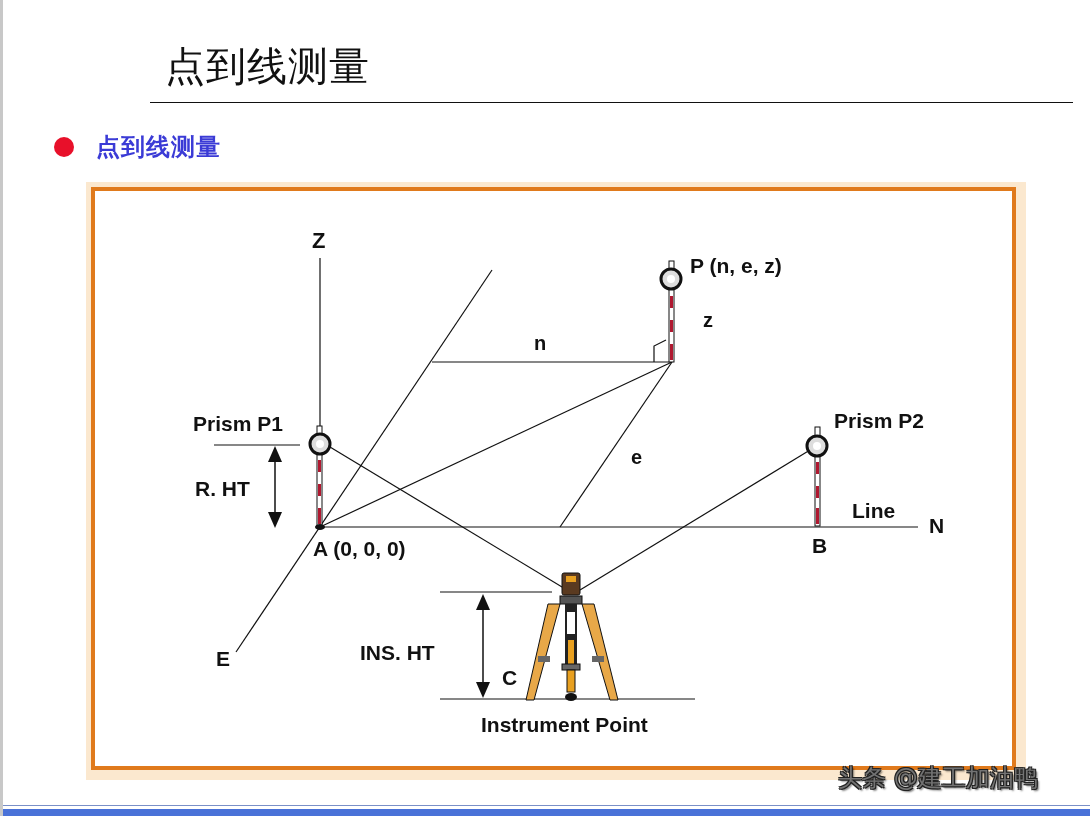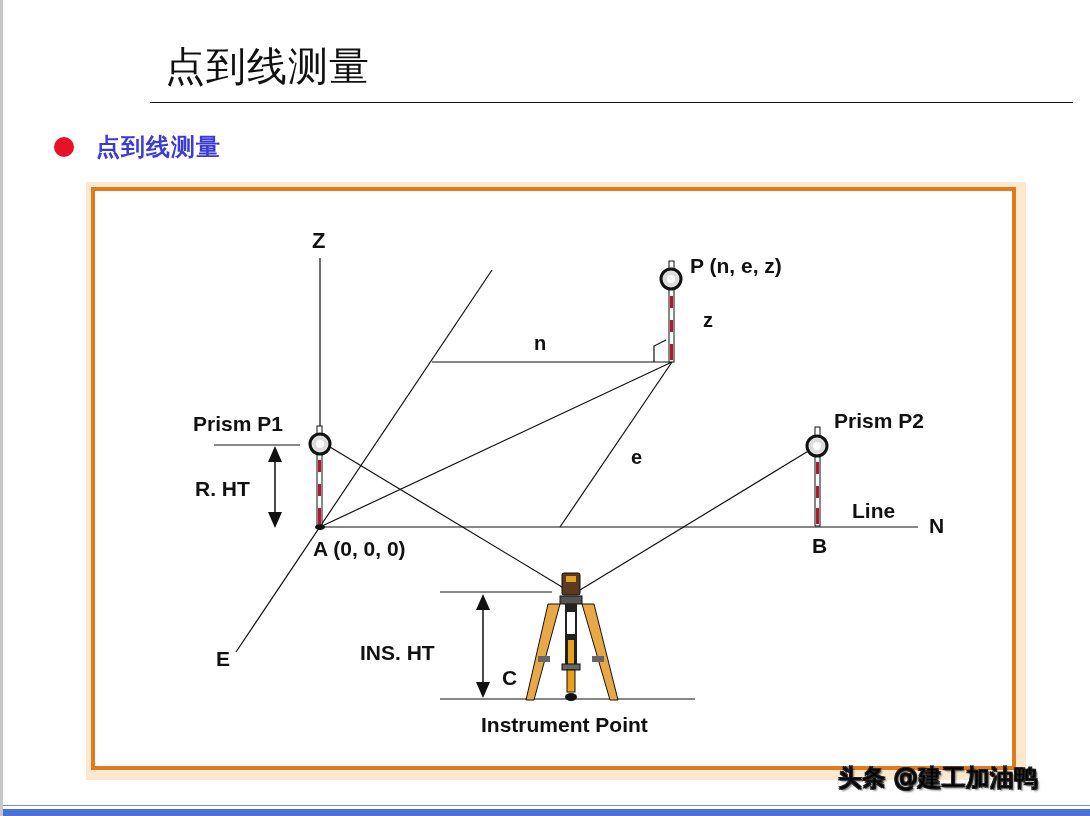--- a/index.html
+++ b/index.html
@@ -7,21 +7,21 @@
   .left-edge { position:absolute; left:0; top:0; width:3px; height:816px; background:#c8c8c8; }
   .title { position:absolute; left:165px; top:40px; font-family:"DejaVu Serif","Liberation Serif", serif; font-size:40px; color:#111; letter-spacing:1px; line-height:52px; }
   .title-rule { position:absolute; left:150px; top:102px; width:923px; height:1px; background:#111; }
   .bullet-row { position:absolute; left:54px; top:124px; height:46px; display:flex; align-items:center; }
   .bullet-dot { width:20px; height:20px; border-radius:50%; background:#e8102a; margin-right:22px; }
   .bullet-text { font-family:"DejaVu Sans","Liberation Sans", sans-serif; font-size:24px; color:#3b3bd6; font-weight:bold; letter-spacing:1px; }
   .frame-outer { position:absolute; left:86px; top:182px; width:940px; height:598px; background:#fbe8cf; }
   .frame { position:absolute; left:91px; top:187px; width:925px; height:583px; border:4px solid #e07a1c; box-sizing:border-box; background:#fff; }
   svg.diagram { position:absolute; left:0; top:0; }
   .lbl { font-family:"Liberation Sans", sans-serif; font-weight:bold; fill:#111; }
-  .watermark { position:absolute; left:838px; top:762px; font-family:"DejaVu Sans","Liberation Sans", sans-serif; font-size:24px; color:#000000; text-shadow:1px 1px 0 #222,-1px -1px 0 #222,1px -1px 0 #222,-1px 1px 0 #222,2px 2px 2px rgba(0,0,0,.6); letter-spacing:0; }
+  .watermark { position:absolute; left:838px; top:762px; font-family:"DejaVu Sans","Liberation Sans", sans-serif; font-size:24px; color:#737373; text-shadow:1px 1px 0 #222,-1px -1px 0 #222,1px -1px 0 #222,-1px 1px 0 #222,2px 2px 2px rgba(0,0,0,.6); letter-spacing:0; }
   .footer-line { position:absolute; left:3px; top:805px; width:1087px; height:1px; background:#7a90c8; }
   .footer-bar { position:absolute; left:3px; top:809px; width:1087px; height:7px; background:#4a72d8; }
 </style>
 </head>
 <body>
 
 <div class="left-edge"></div>
 
 <div class="title">点到线测量</div>
 <div class="title-rule"></div>

